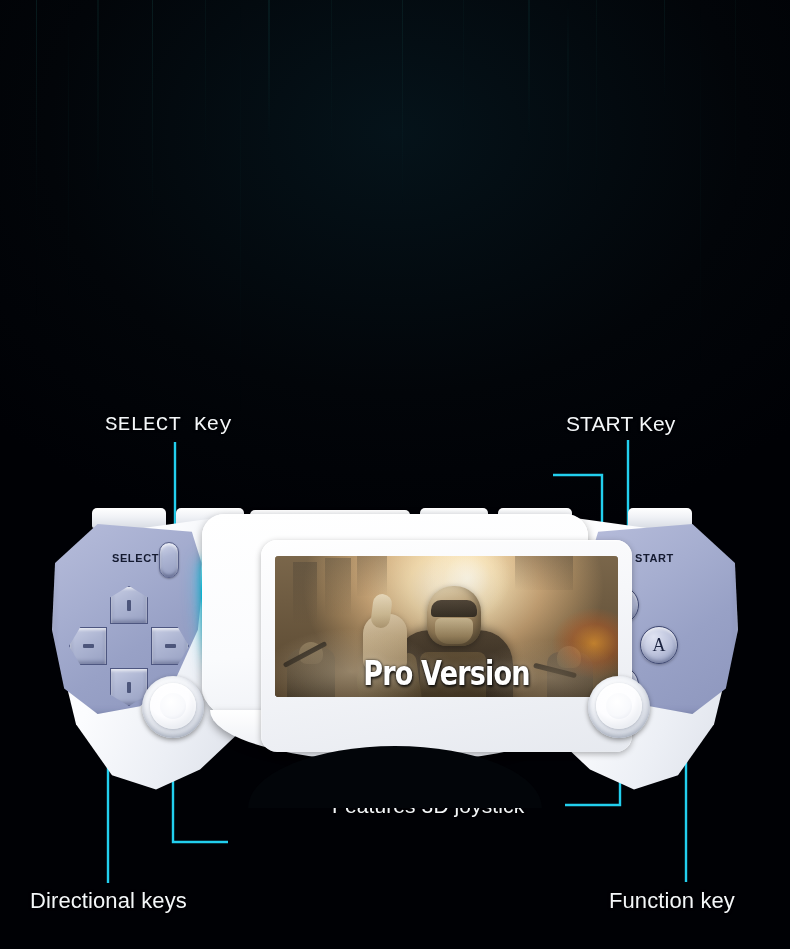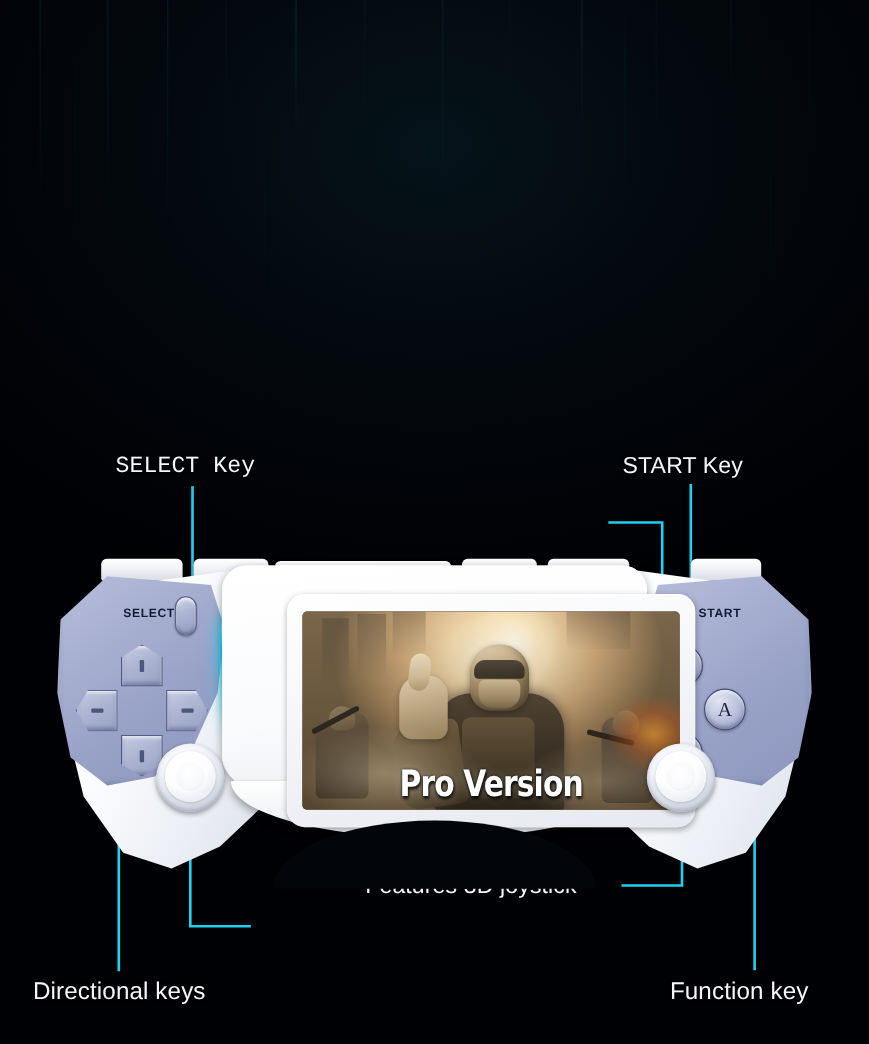--- a/index.html
+++ b/index.html
@@ -112,21 +112,21 @@
   }
 
   
   #bezel {
     position:absolute; left:209px; top:26px; width:371px; height:212px;
     background:linear-gradient(170deg,#ffffff 0%,#f6f7fa 40%,#e6e9ef 100%);
     border-radius:16px;
     box-shadow:0 2px 6px rgba(0,0,0,.30), inset 0 1px 2px rgba(255,255,255,.95);
   }
   #screen {
-    position:absolute; left:14px; top:16px; width:343px; height:180px;
+    position:absolute; left:14px; top:16px; width:343px; height:141px;
     border-radius:4px; overflow:hidden;
     background:#2a2017;
     box-shadow:inset 0 0 10px rgba(0,0,0,.55);
   }
   .sc-layer { position:absolute; inset:0; }
 
   #pro-version {
     position:absolute; left:0; right:0; bottom:6px;
     text-align:center;
     font-family:"DejaVu Sans","Liberation Sans",sans-serif;

